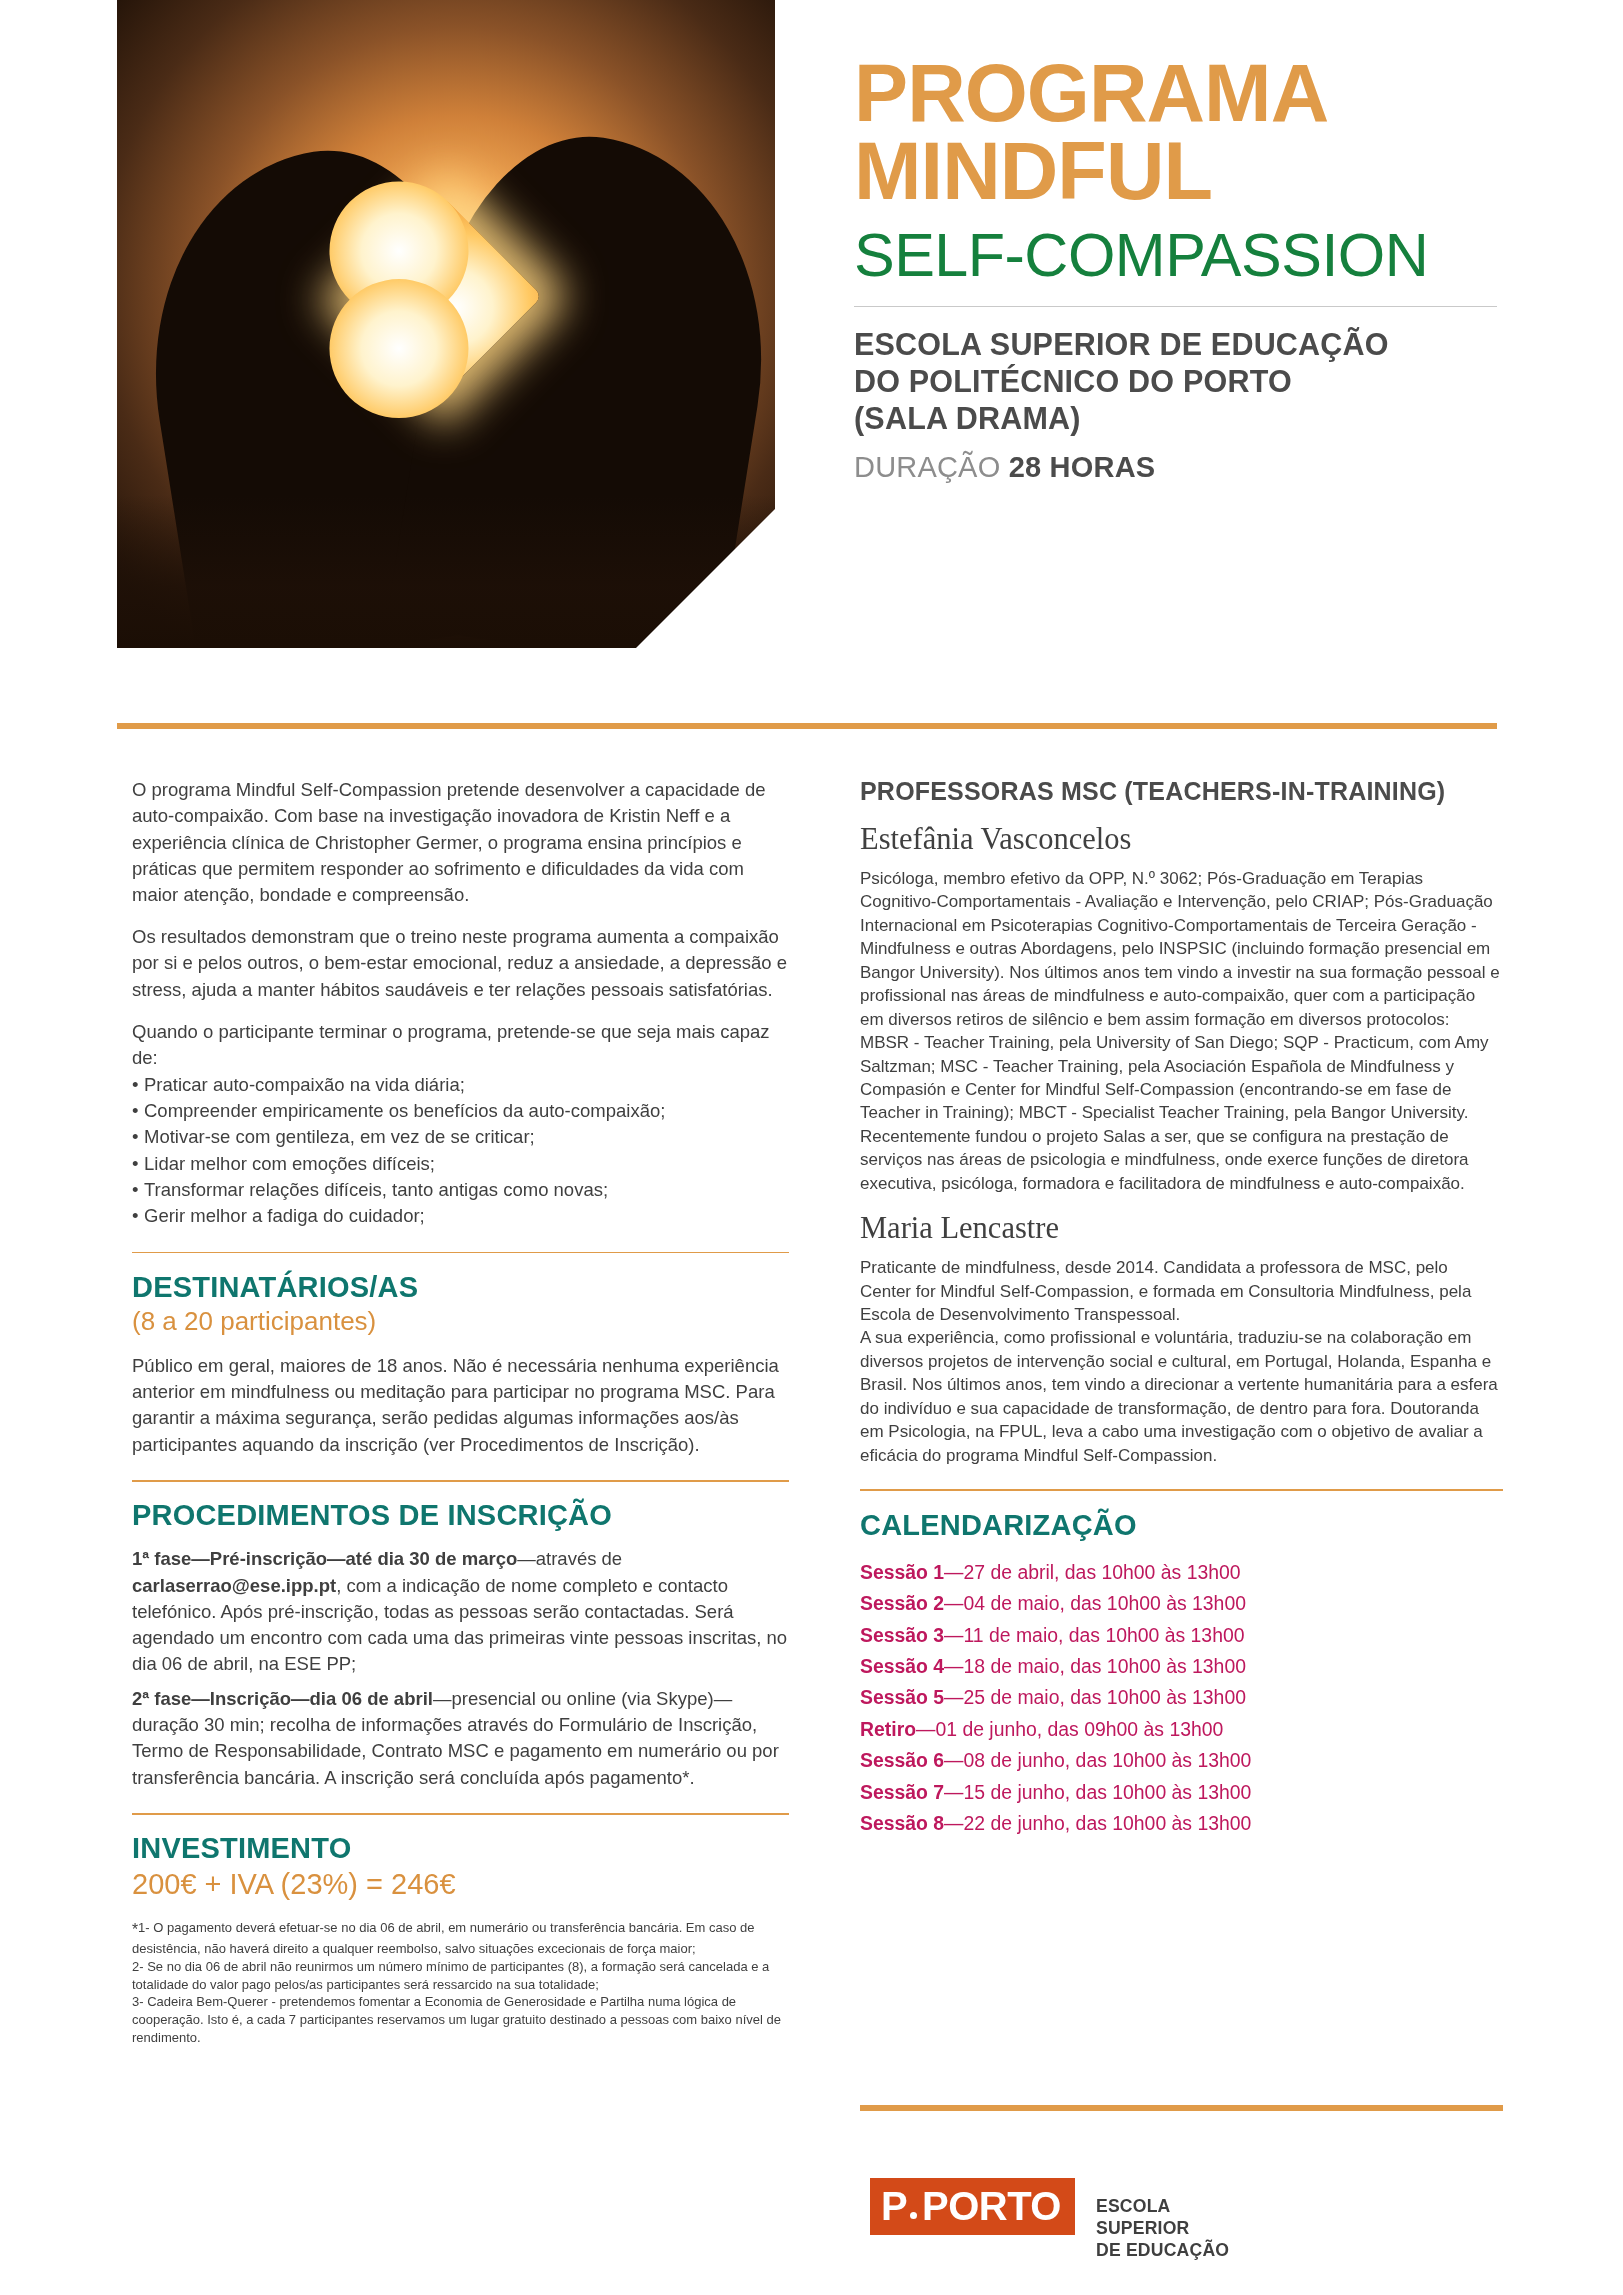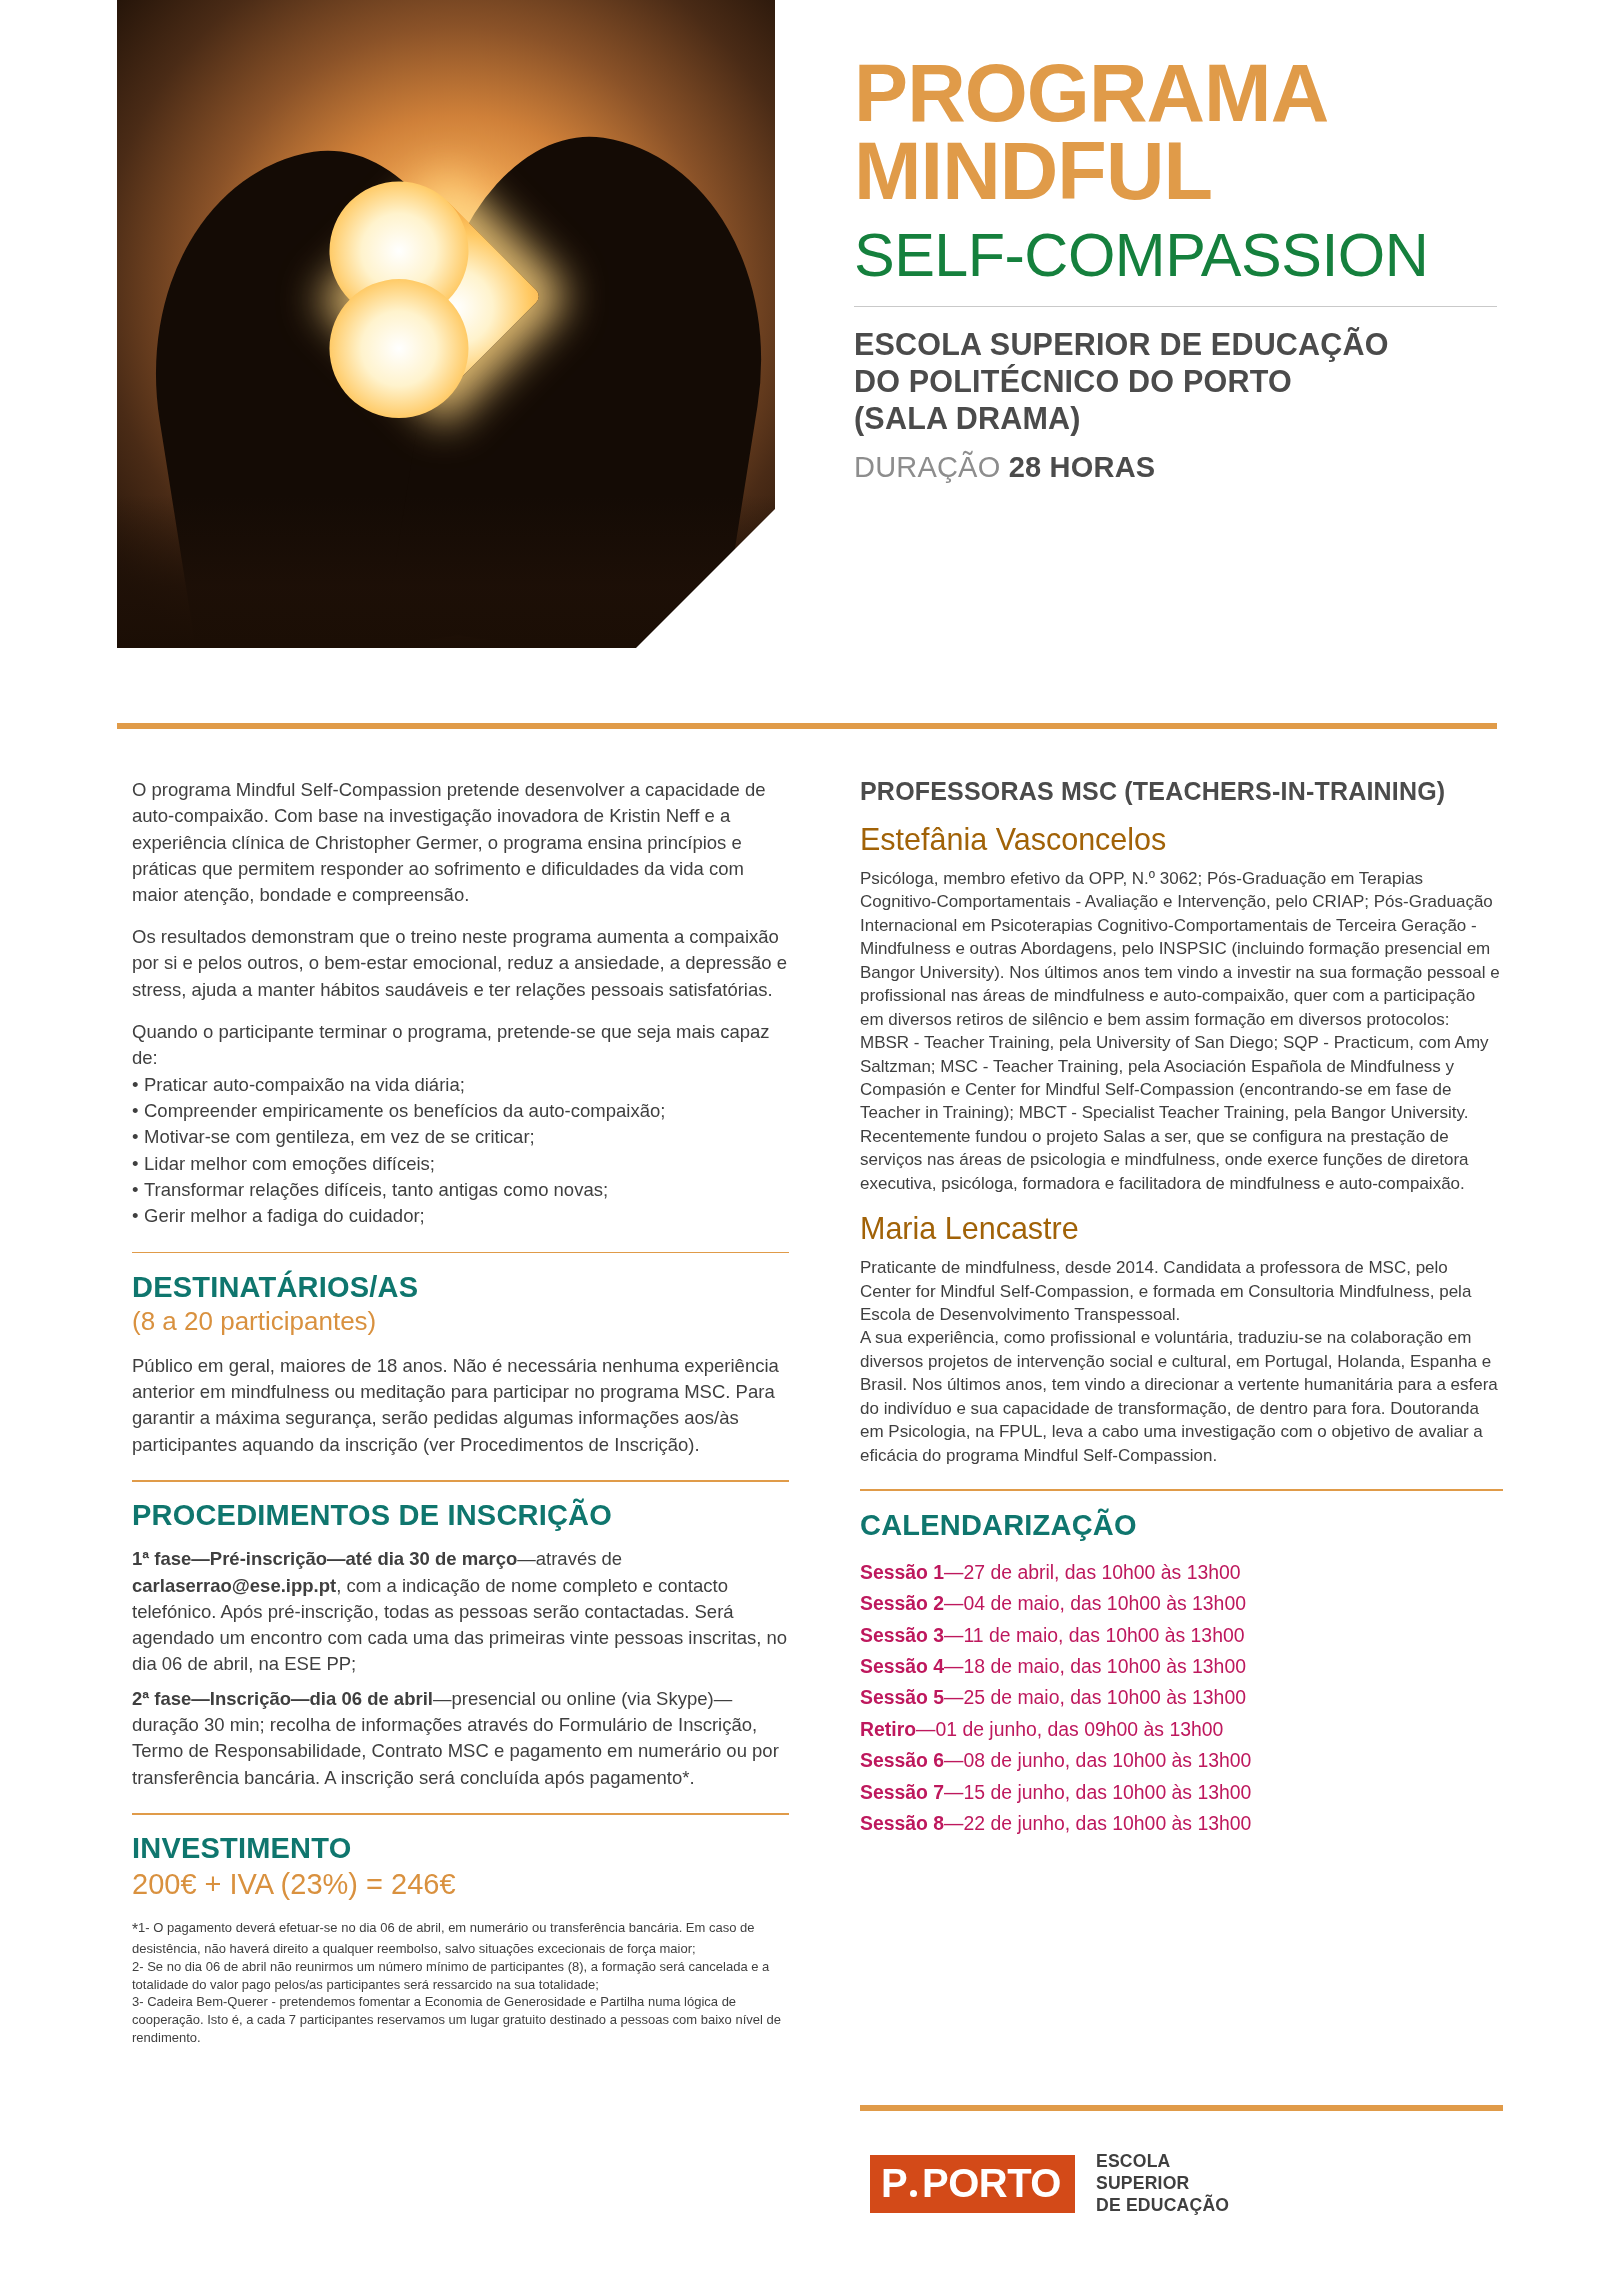--- a/index.html
+++ b/index.html
@@ -191,23 +191,24 @@
 
   h3.right-title {
     font-size: 25px;
     font-weight: 700;
     color: #4b4b4b;
     letter-spacing: 0.2px;
   }
   h4.teacher {
     font-size: 30.5px;
     font-weight: 400;
-    color: #a16207;
+    color: #404040;
     margin-top: 15.7px;
     margin-bottom: 10.2px;
+    font-family: Liberation Serif, serif;
   }
   p.bio {
     font-size: 17px;
     line-height: 1.38;
     color: #3f3f3f;
   }
 
   .proc p { font-size: 18.5px; line-height: 1.42; color: #3f3f3f; }
   .proc b { font-weight: 700; }
   .proc .phase2 { margin-top: 8.3px; }
@@ -268,20 +269,21 @@
     margin: 0 4.6px 0 2.8px;
     align-self: flex-end;
     margin-bottom: 6.5px;
   }
   .ese-lines {
     font-size: 17.6px;
     font-weight: 700;
     line-height: 1.25;
     color: #3f3f3f;
     letter-spacing: 0.2px;
+    margin-top: 45px;
   }
 </style>
 </head>
 <body>
 
 <div class="page">
 
   <div class="header">
 
     <div class="hero-photo">

